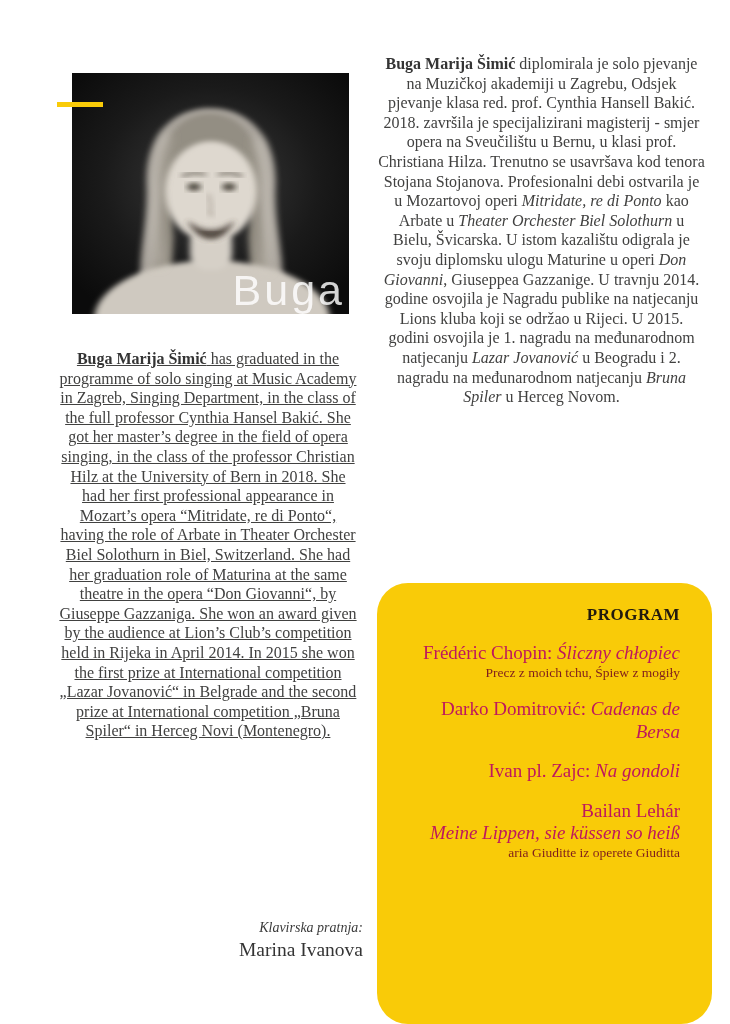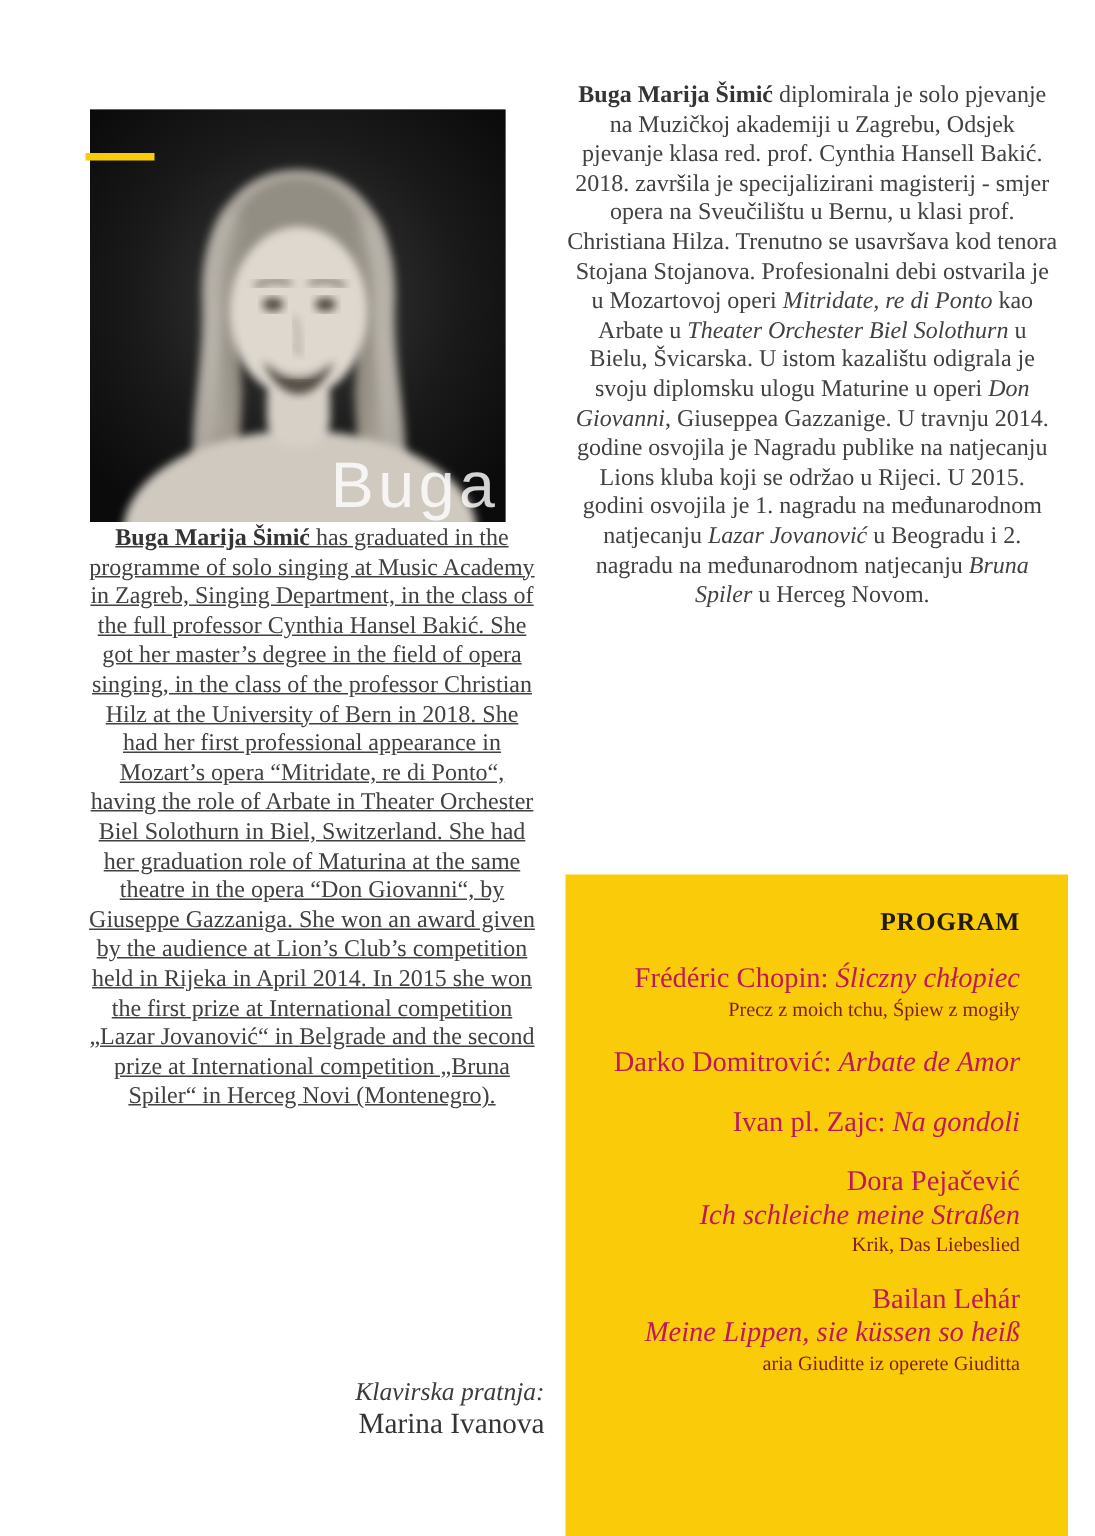--- a/index.html
+++ b/index.html
@@ -4,21 +4,21 @@
 <style>
   html,body { margin:0; padding:0; background:#888; }
   .page {
     position:relative; width:730px; height:1024px; margin:0 auto;
     background:#ffffff; overflow:hidden;
     font-family:"Liberation Serif", serif;
     -webkit-font-smoothing:antialiased;
   }
   
   .photo {
-    position:absolute; left:60px; top:73px; width:277px; height:275px;
+    position:absolute; left:72px; top:73px; width:277px; height:241px;
     background:#0d0d0d; z-index:1;
   }
   .photo svg { display:block; width:100%; height:100%; }
   .photo-overlay {
     position:absolute; right:4px; bottom:2px;
     font-family:"Liberation Sans", sans-serif; font-weight:300;
     font-size:43px; line-height:1.0; letter-spacing:3px;
     color:rgba(255,255,255,0.82);
   }
   .accent-bar {
@@ -46,21 +46,21 @@
   }
   .program-entry .main span.i, .program-entry .line2 span.i { font-style:italic; }
   .program-entry .sub {
     font-size:13.5px; line-height:16.5px; color:#7f1d1d;
   }
   
   .footer {
     position:absolute; left:58px; top:919px; width:305px;
     text-align:right; color:#3b3b3b;
   }
-  .footer-label { font-style:italic; font-size:17px; line-height:18px; }
+  .footer-label { font-style:italic; font-size:14px; line-height:18px; }
   .footer-name  { font-size:19.5px; line-height:25px; color:#343434;font-family:Liberation Serif, serif; }
 </style>
 </head>
 <body>
 
 <div class="page">
 
   <div class="photo">
     <svg viewBox="0 0 277 275" preserveAspectRatio="none">
       <defs>
@@ -109,37 +109,32 @@
     </svg>
     <div class="photo-overlay">Buga</div>
   </div>
 
   <div class="accent-bar" style="background: rgb(249, 203, 8);"></div>
 
   <div class="col col-en"><span class="b">Buga Marija Šimić</span><span> has graduated in the programme of solo singing at Music Academy in Zagreb, Singing Department, in the class of the full professor Cynthia Hansel Bakić. She got her master’s degree in the field of opera singing, in the class of the professor Christian Hilz at the University of Bern in 2018. She had her first professional appearance in Mozart’s opera “Mitridate, re di Ponto“, having the role of Arbate in Theater Orchester Biel Solothurn in Biel, Switzerland. She had her graduation role of Maturina at the same theatre in the opera “Don Giovanni“, by Giuseppe Gazzaniga. She won an award given by the audience at Lion’s Club’s competition held in Rijeka in April 2014. In 2015 she won the first prize at International competition „Lazar Jovanović“ in Belgrade and the second prize at International competition „Bruna Spiler“ in Herceg Novi (Montenegro).</span></div>
 
   <div class="col col-hr"><span class="b">Buga Marija Šimić</span><span> diplomirala je solo pjevanje na Muzičkoj akademiji u Zagrebu, Odsjek pjevanje klasa red. prof. Cynthia Hansell Bakić. 2018. završila je specijalizirani magisterij - smjer opera na Sveučilištu u Bernu, u klasi prof. Christiana Hilza. Trenutno se usavršava kod tenora Stojana Stojanova. Profesionalni debi ostvarila je u Mozartovoj operi </span><span class="i">Mitridate, re di Ponto</span><span> kao Arbate u </span><span class="i">Theater Orchester Biel Solothurn</span><span> u Bielu, Švicarska. U istom kazalištu odigrala je svoju diplomsku ulogu Maturine u operi </span><span class="i">Don Giovanni</span><span>, Giuseppea Gazzanige. U travnju 2014. godine osvojila je Nagradu publike na natjecanju Lions kluba koji se održao u Rijeci. U 2015. godini osvojila je 1. nagradu na međunarodnom natjecanju </span><span class="i">Lazar Jovanović</span><span> u Beogradu i 2. nagradu na međunarodnom natjecanju </span><span class="i">Bruna Spiler</span><span> u Herceg Novom.</span></div>
 
-  <div class="program-box" style="background: rgb(249, 203, 8);">
+  <div class="program-box" style="background: rgb(249, 203, 8); border-radius: 31px;">
     <div class="program-heading">PROGRAM</div>
     <div>
         <div class="program-entry">
           <div class="main"><span>Frédéric Chopin: </span><span class="i">Śliczny chłopiec</span></div>
           <div class="sub">Precz z moich tchu, Śpiew z mogiły</div>
         </div>
         <div class="program-entry">
-          <div class="main"><span>Darko Domitrović: </span><span class="i">Arbate de Amor</span></div>
+          <div class="main"><span>Darko Domitrović: </span><span class="i">Cadenas de Bersa</span></div>
         </div>
         <div class="program-entry">
           <div class="main"><span>Ivan pl. Zajc: </span><span class="i">Na gondoli</span></div>
-        </div>
-        <div class="program-entry">
-          <div class="main"><span>Dora Pejačević</span></div>
-          <div class="line2"><span class="i">Ich schleiche meine Straßen</span></div>
-          <div class="sub">Krik, Das Liebeslied</div>
         </div>
         <div class="program-entry">
           <div class="main"><span>Bailan Lehár</span></div>
           <div class="line2"><span class="i">Meine Lippen, sie küssen so heiß</span></div>
           <div class="sub">aria Giuditte iz operete Giuditta</div>
         </div>
       </div>
   </div>
 
   <div class="footer">

